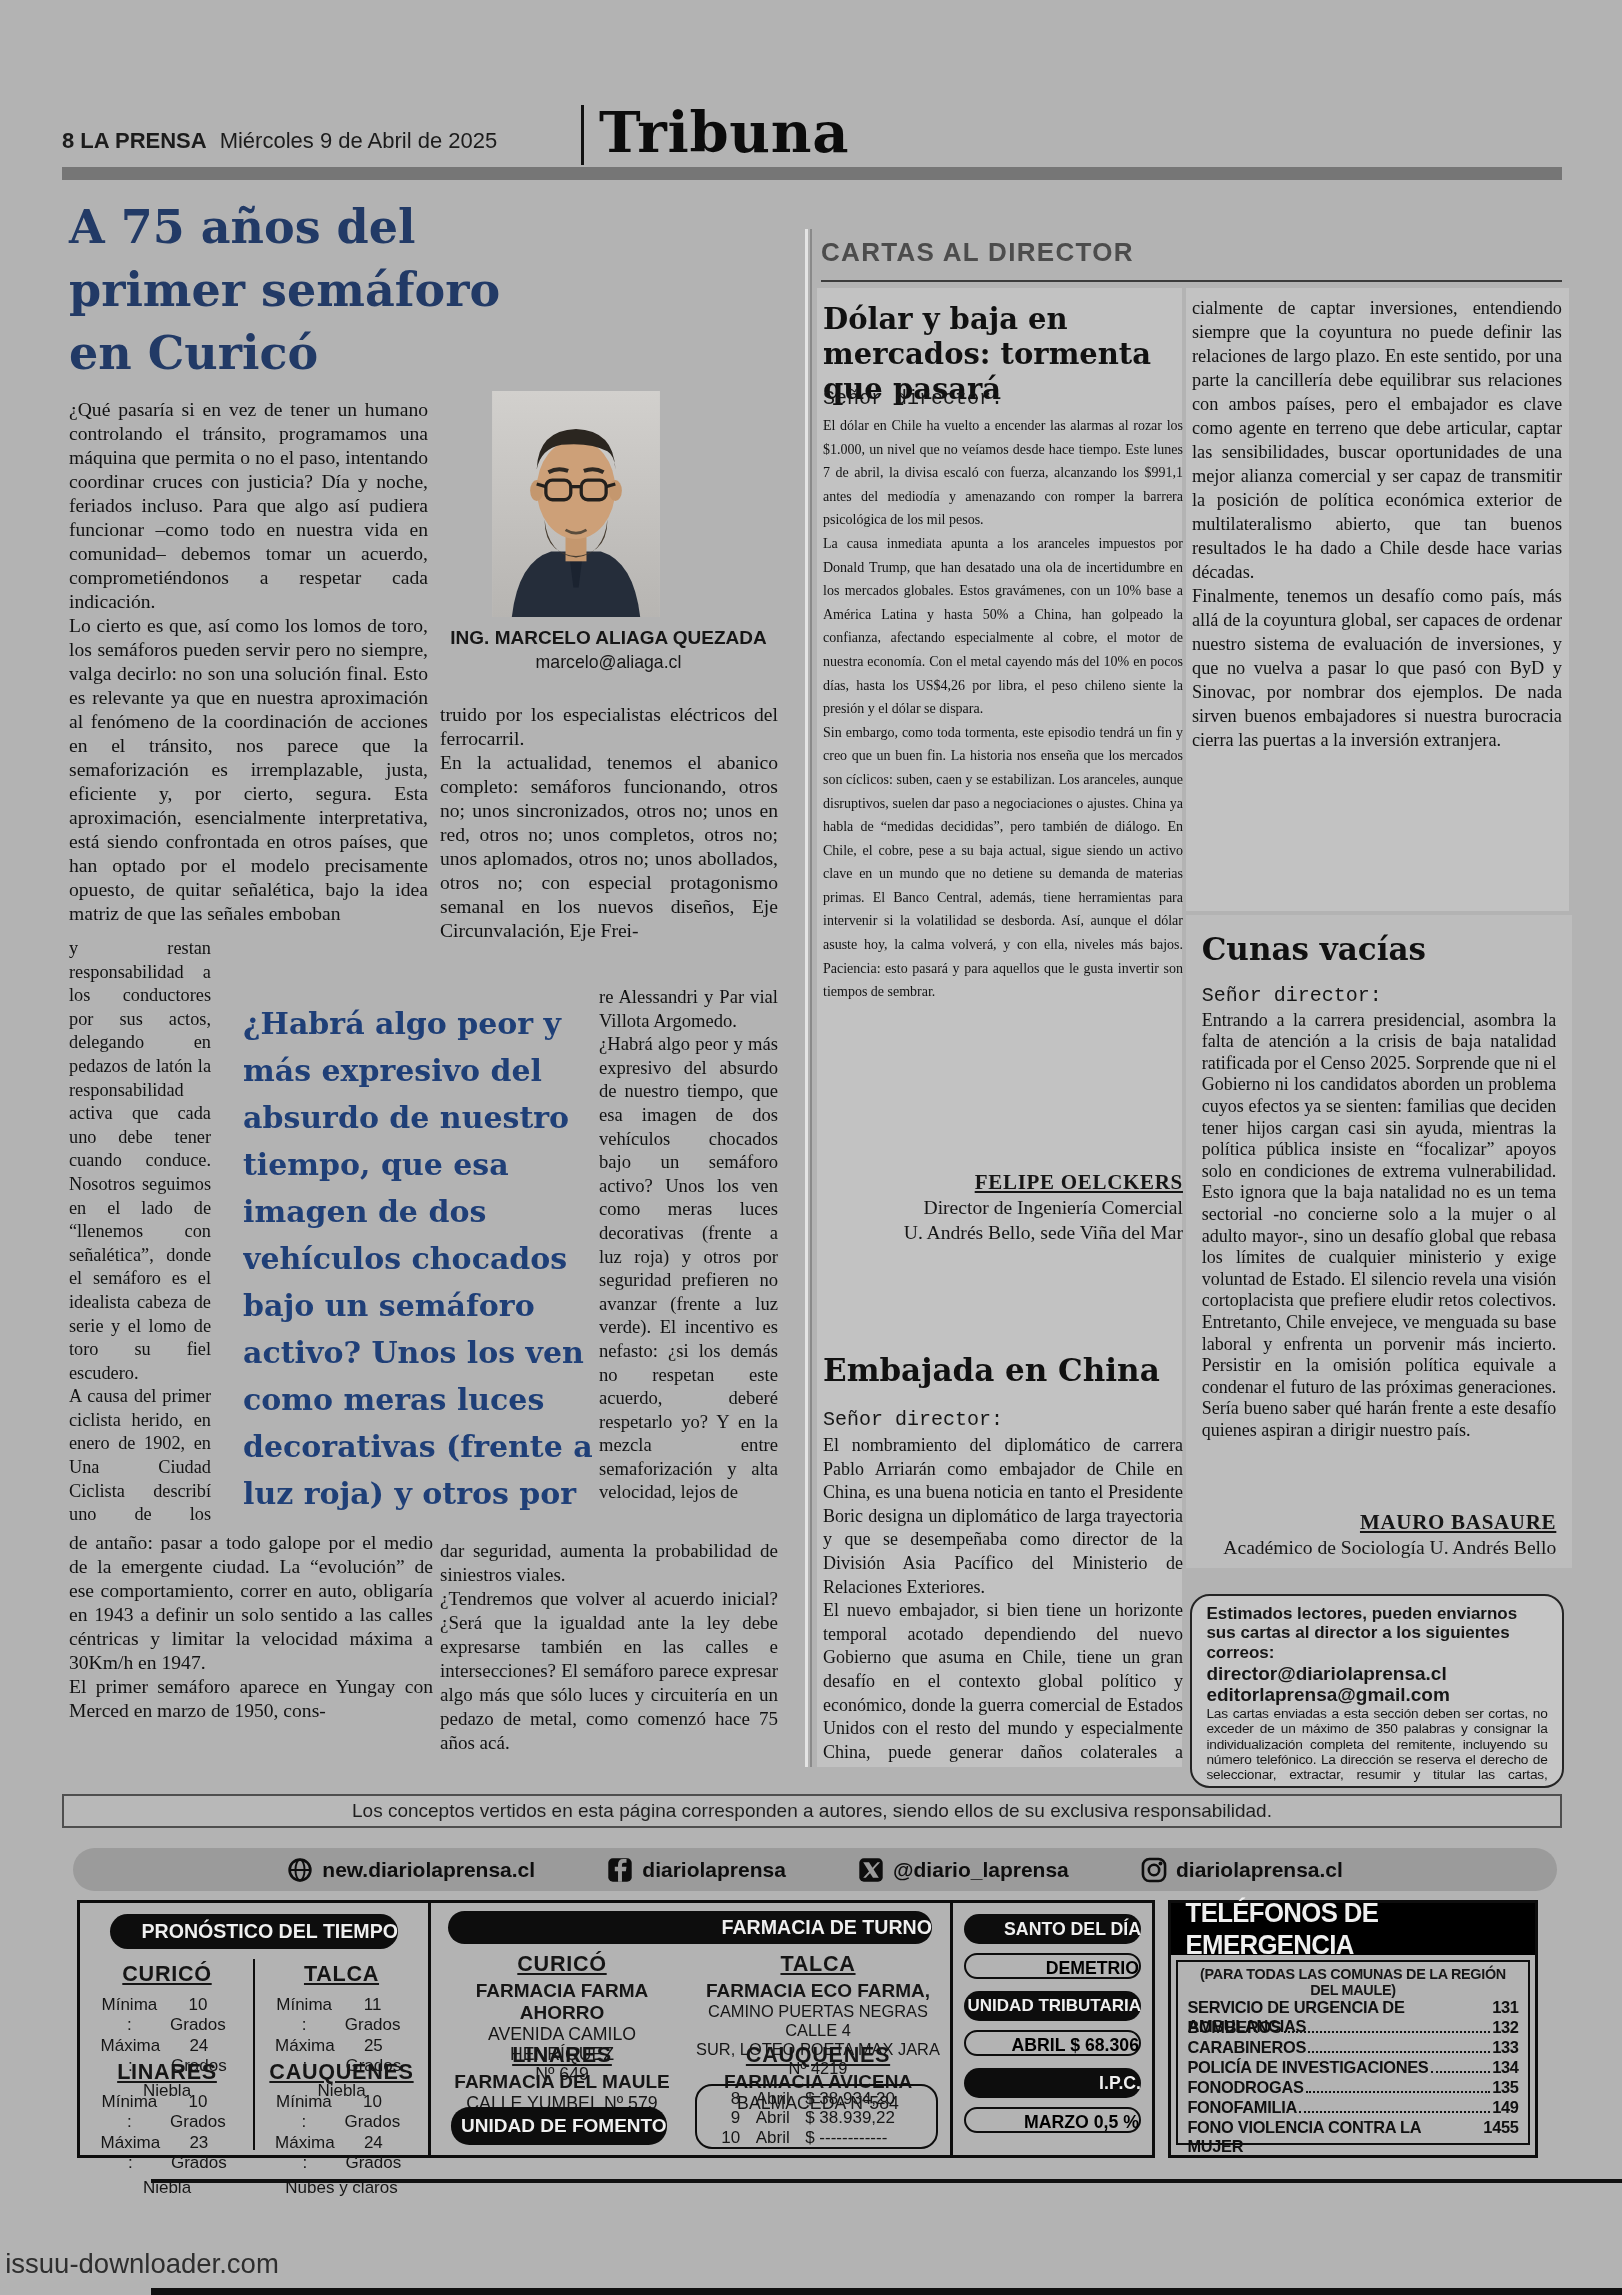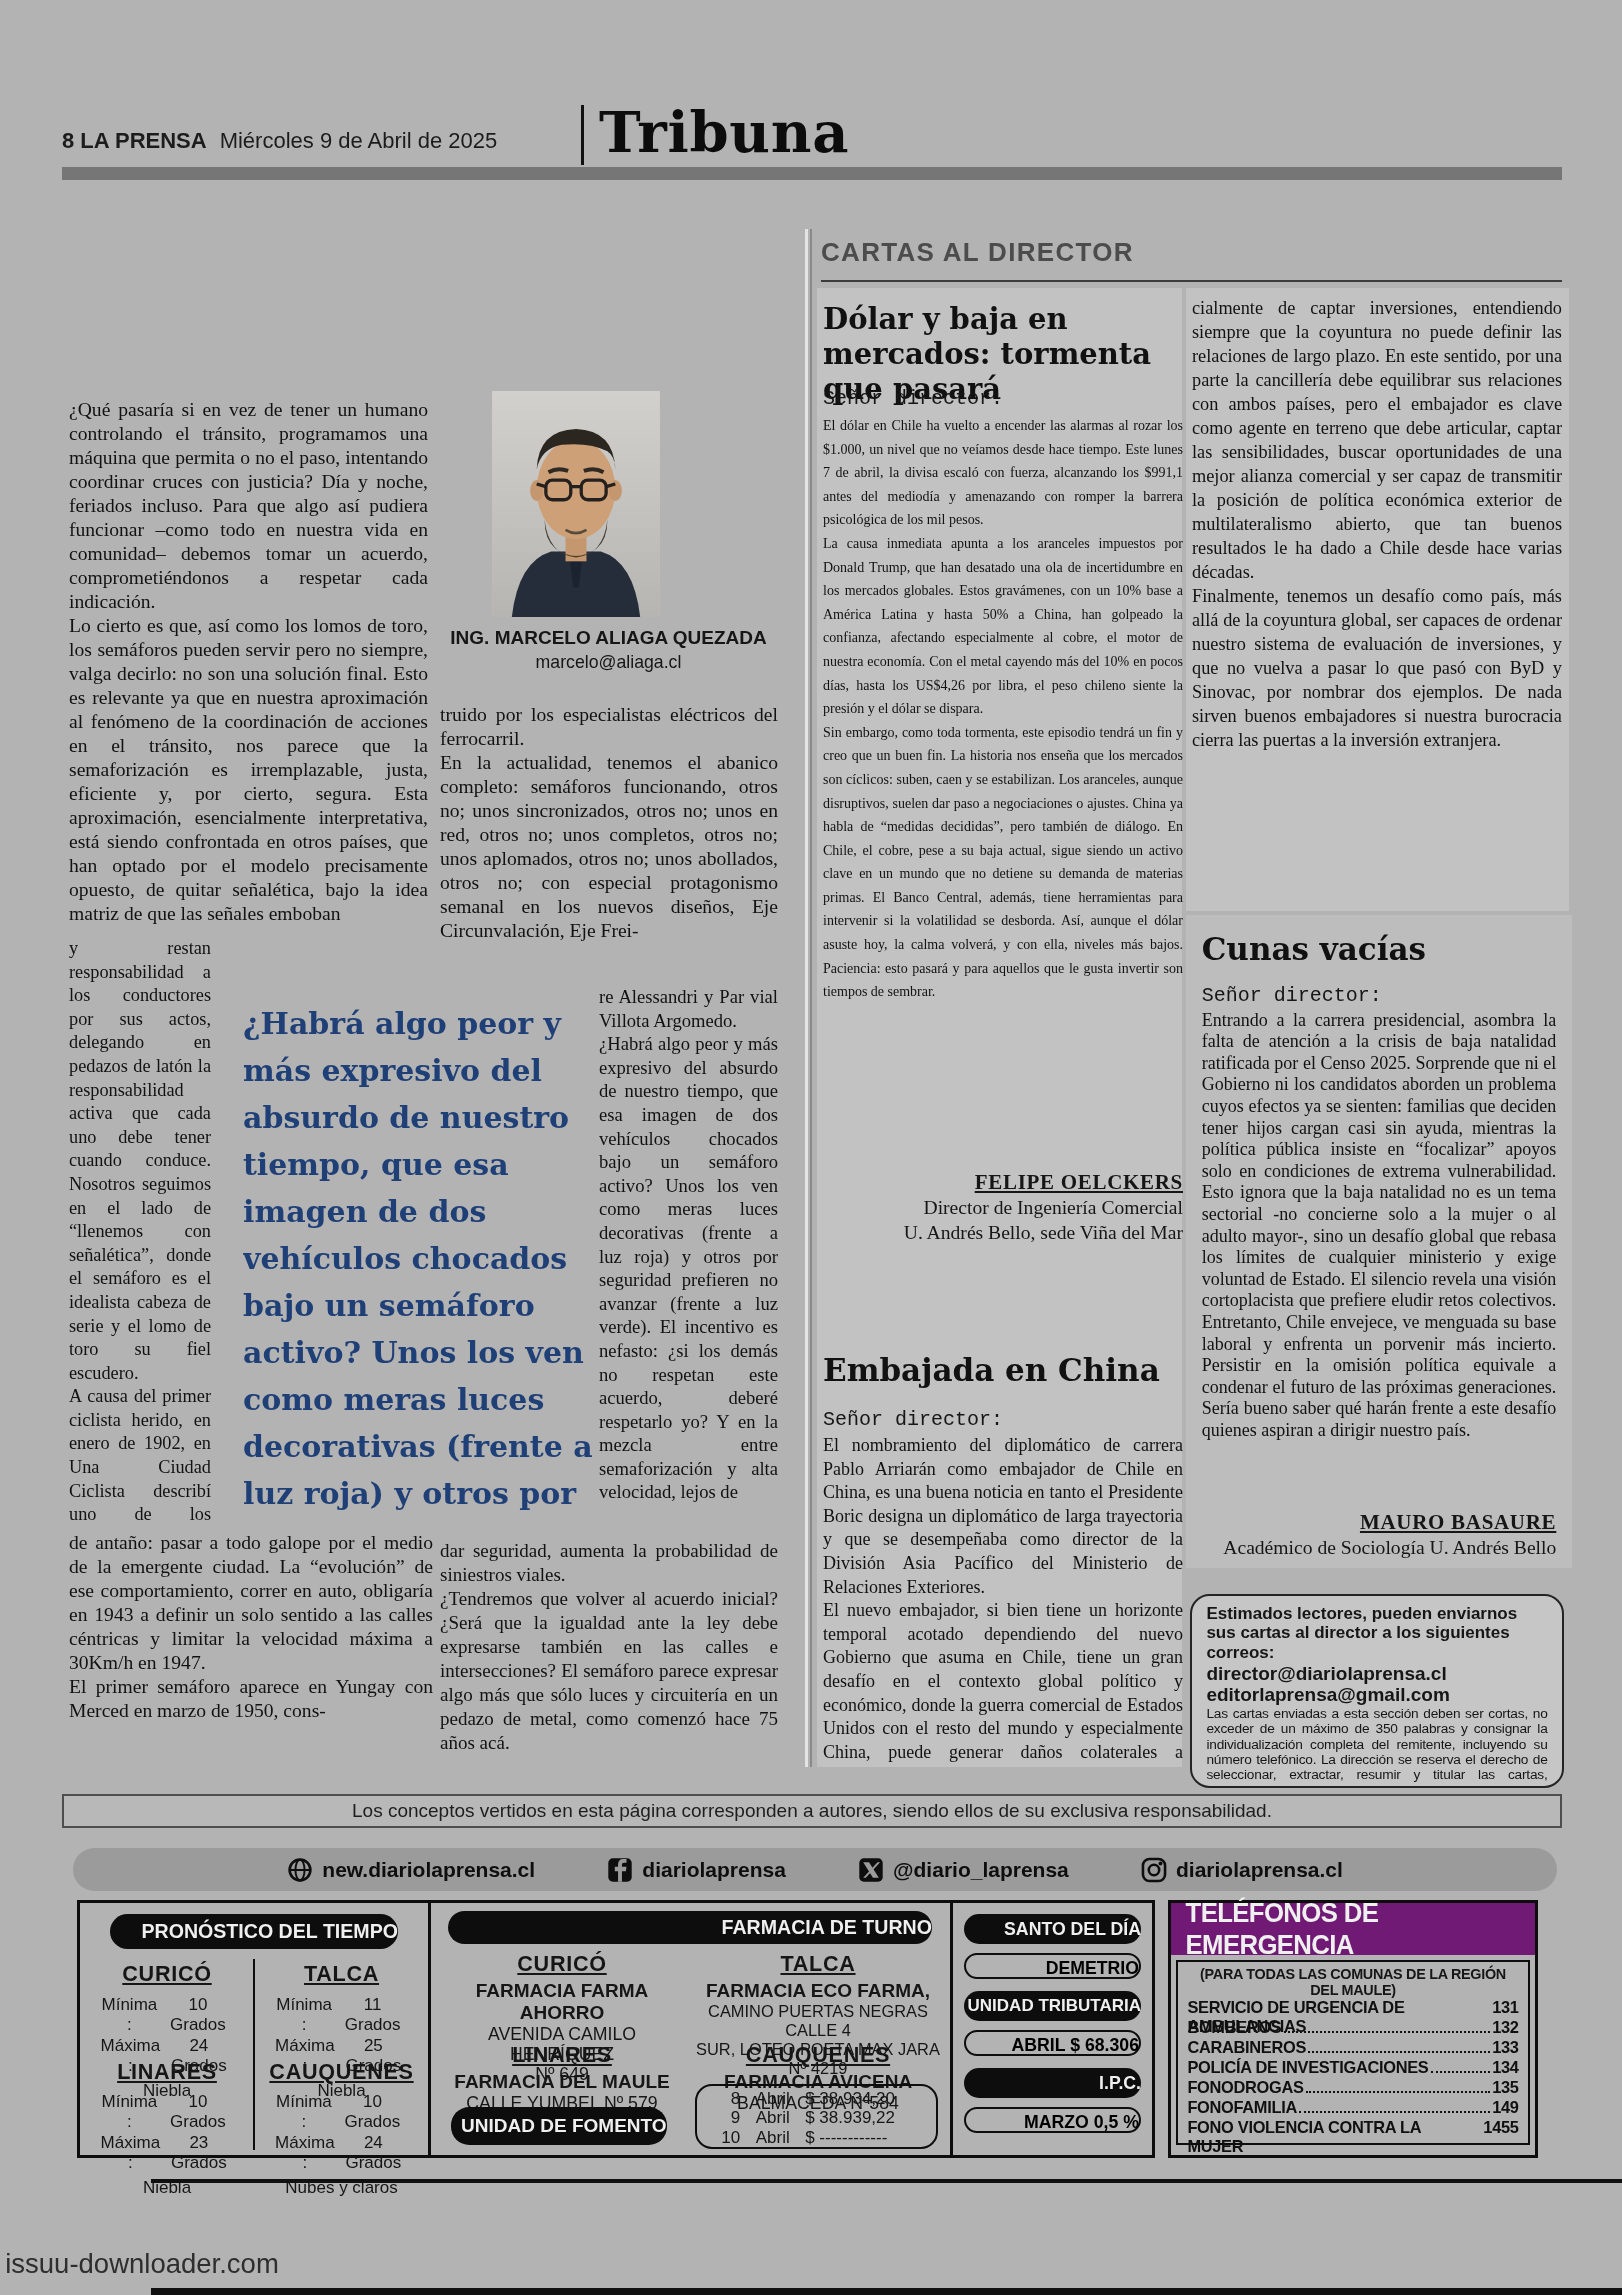--- a/index.html
+++ b/index.html
@@ -68,20 +68,21 @@
 
 <div id="page">
 
   <div class="abs masthead sans" style="left:62px; top:128px;">
     <b>8 LA PRENSA</b><span>Miércoles 9 de Abril de 2025</span>
   </div>
   <div class="abs" style="left:581px; top:105px; width:3.3px; height:60px; background:#111;"></div>
   <div class="abs" id="tribuna" style="left:599px; top:99px;">Tribuna</div>
   <div class="abs" style="left:62px; top:167px; width:1500px; height:13px; background:#767676;"></div>
 
+  <div class="abs" id="headline" style="left:69px; top:196px; width:432px;">A 75 años del primer semáforo en Curicó</div>
 
   <div class="abs" style="left:492px; top:391px; width:168px; height:226px;">
     <svg width="168" height="226" viewBox="0 0 256 345" xmlns="http://www.w3.org/2000/svg">
       <rect width="256" height="345" fill="#c8c6c3"></rect>
       <rect width="256" height="345" fill="url(#g)"></rect>
       <defs>
         <linearGradient id="g" x1="0" y1="0" x2="0" y2="1">
           <stop offset="0" stop-color="#d2d0cd"></stop>
             <stop offset="1" stop-color="#b7b5b2"></stop>
         </linearGradient>
@@ -309,21 +310,21 @@
       <div class="pill filled abs" style="left:11px; top:10.5px; width:177px; height:30px; line-height:30px; font-size:17.7px;">SANTO DEL DÍA</div>
       <div class="pill outline abs" style="left:11px; top:50px; width:177px; height:26px; line-height:26px; font-size:17.7px; box-sizing:border-box;">DEMETRIO</div>
       <div class="pill filled abs" style="left:11px; top:88px; width:177px; height:30px; line-height:30px; font-size:17px;">UNIDAD TRIBUTARIA</div>
       <div class="pill outline abs" style="left:11px; top:127px; width:177px; height:26px; line-height:26px; font-size:17.7px; box-sizing:border-box;">ABRIL $ 68.306</div>
       <div class="pill filled abs" style="left:11px; top:165px; width:177px; height:30px; line-height:30px; font-size:17.7px;">I.P.C.</div>
       <div class="pill outline abs" style="left:11px; top:204px; width:177px; height:26px; line-height:26px; font-size:17.7px; box-sizing:border-box;">MARZO 0,5 %</div>
     </div>
   </div>
 
   <div class="abs" style="left:1168px; top:1900px; width:370px; height:258px; border:3.3px solid #0d0d0d; box-sizing:border-box; background:#b3b3b3;">
-    <div style="height:52px; background:#701a75; display:flex; align-items:center; justify-content:center;">
+    <div style="height:52px; background:#000000; display:flex; align-items:center; justify-content:center;">
       <span class="sans" style="color:#efefef; font-weight:bold; font-size:28px; letter-spacing:-0.7px; transform:scaleX(0.92);">TELÉFONOS DE EMERGENCIA</span>
     </div>
     <div style="margin:5.2px; border:2.6px solid #0d0d0d; padding:3.9px 9.2px 5.2px;">
       <div class="sans" style="text-align:center; font-weight:bold; font-size:14.4px; letter-spacing:-0.3px; margin-bottom:0;">(PARA TODAS LAS COMUNAS DE LA REGIÓN DEL MAULE)</div>
       <div class="erow">
           <span class="lbl">SERVICIO DE URGENCIA DE AMBULANCIAS</span>
           <span class="dots"></span>
           <span class="num">131</span>
         </div>
       <div class="erow">

